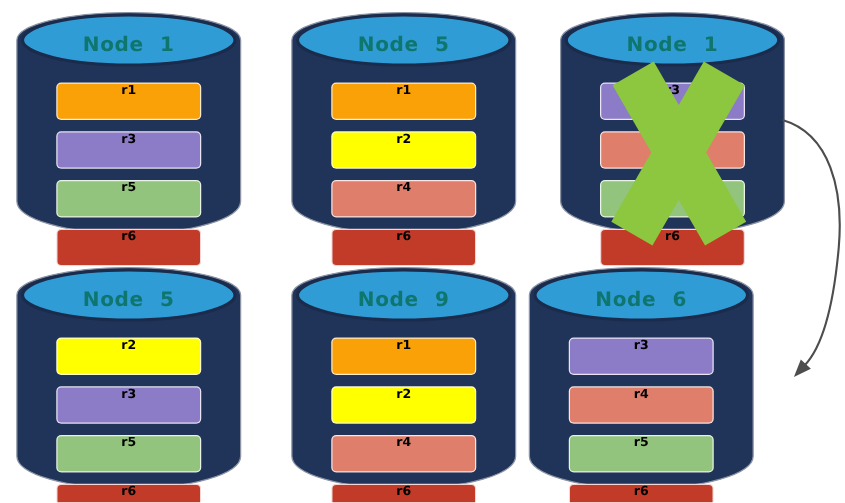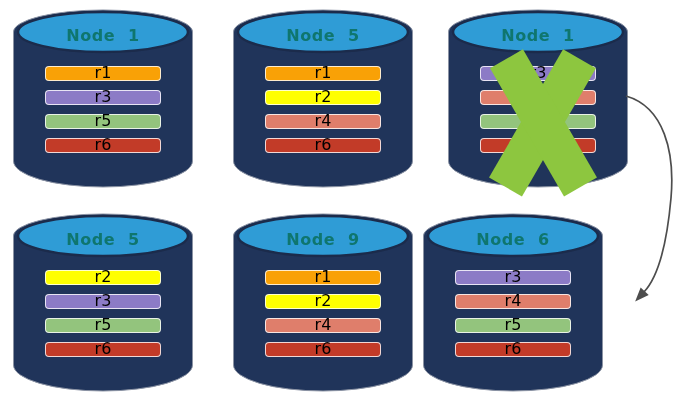--- a/index.html
+++ b/index.html
@@ -12,23 +12,23 @@
   .cyl .cyl-top{stroke:#1b2b4b;stroke-width:2.5;}
 
   .node-title{
     position:absolute;top:19px;left:0;width:100%;height:18px;
     text-align:center;font-size:16px;font-weight:bold;color:#0f766e;
     letter-spacing:0.5px;word-spacing:7px;line-height:18px;
   }
 
   .bars{position:absolute;left:33px;top:58px;width:116px;}
   .bar{
-    height:15px;box-sizing:border-box;margin-bottom:9px;
+    height:30px;box-sizing:border-box;margin-bottom:9px;
     border:1px solid rgba(255,255,255,0.8);border-radius:4px;
-    font-size:16px;font-weight:normal;color:#000000;
+    font-size:10px;font-weight:bold;color:#000000;
     text-align:center;line-height:12px;
   }
 
   .xmark{position:absolute;left:0;top:0;width:182px;height:182px;overflow:visible;z-index:4;}
   .arrow-layer{position:absolute;left:0;top:0;width:676px;height:402px;pointer-events:none;z-index:5;}
   .arrow-path{fill:none;stroke-width:1.7;}
 </style>
 </head>
 <body>
 

